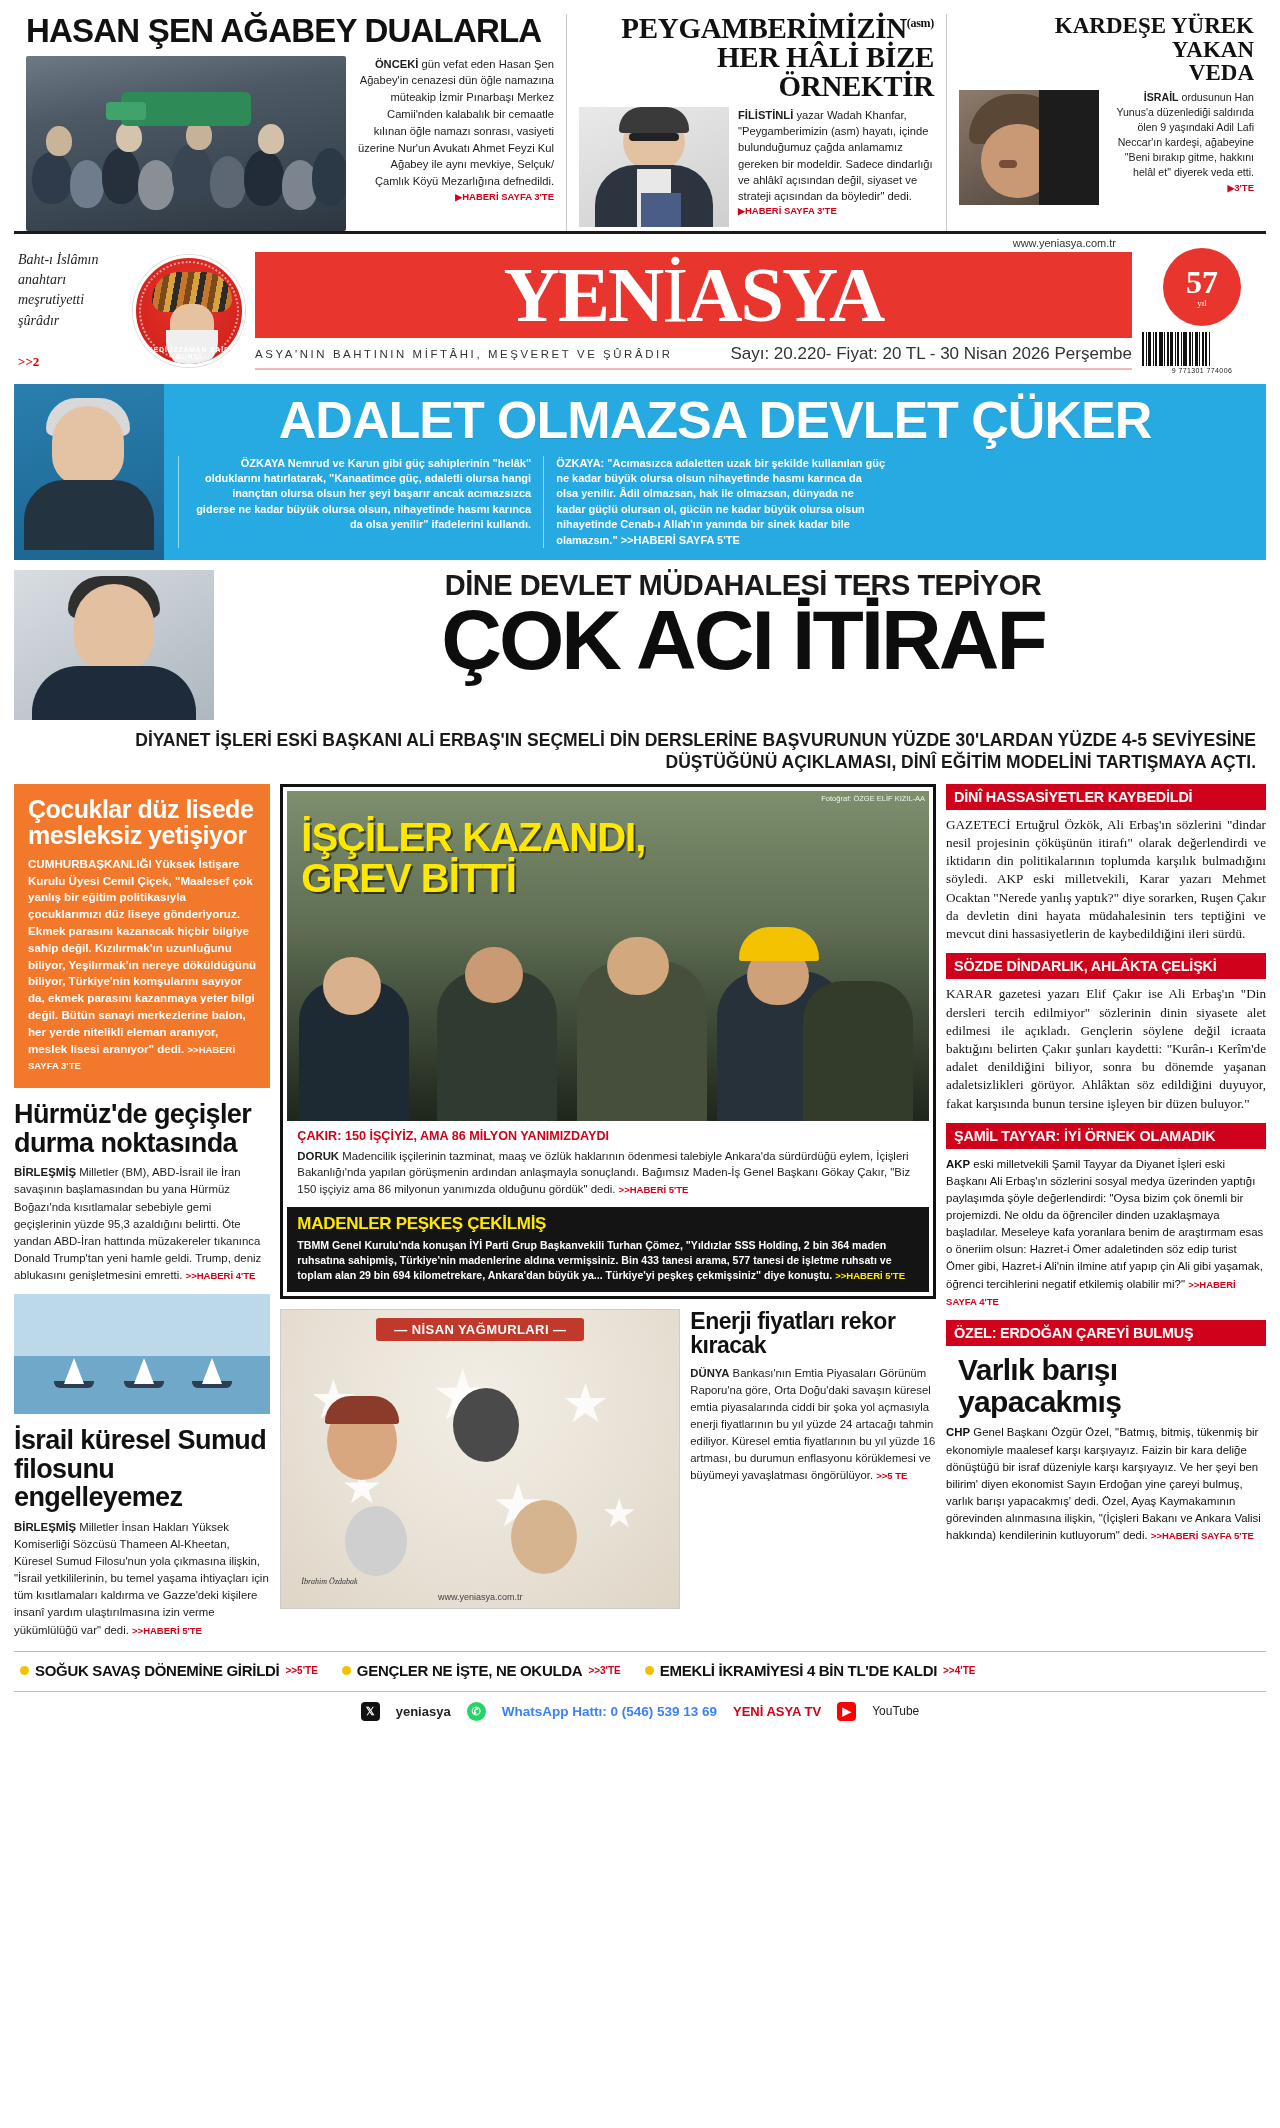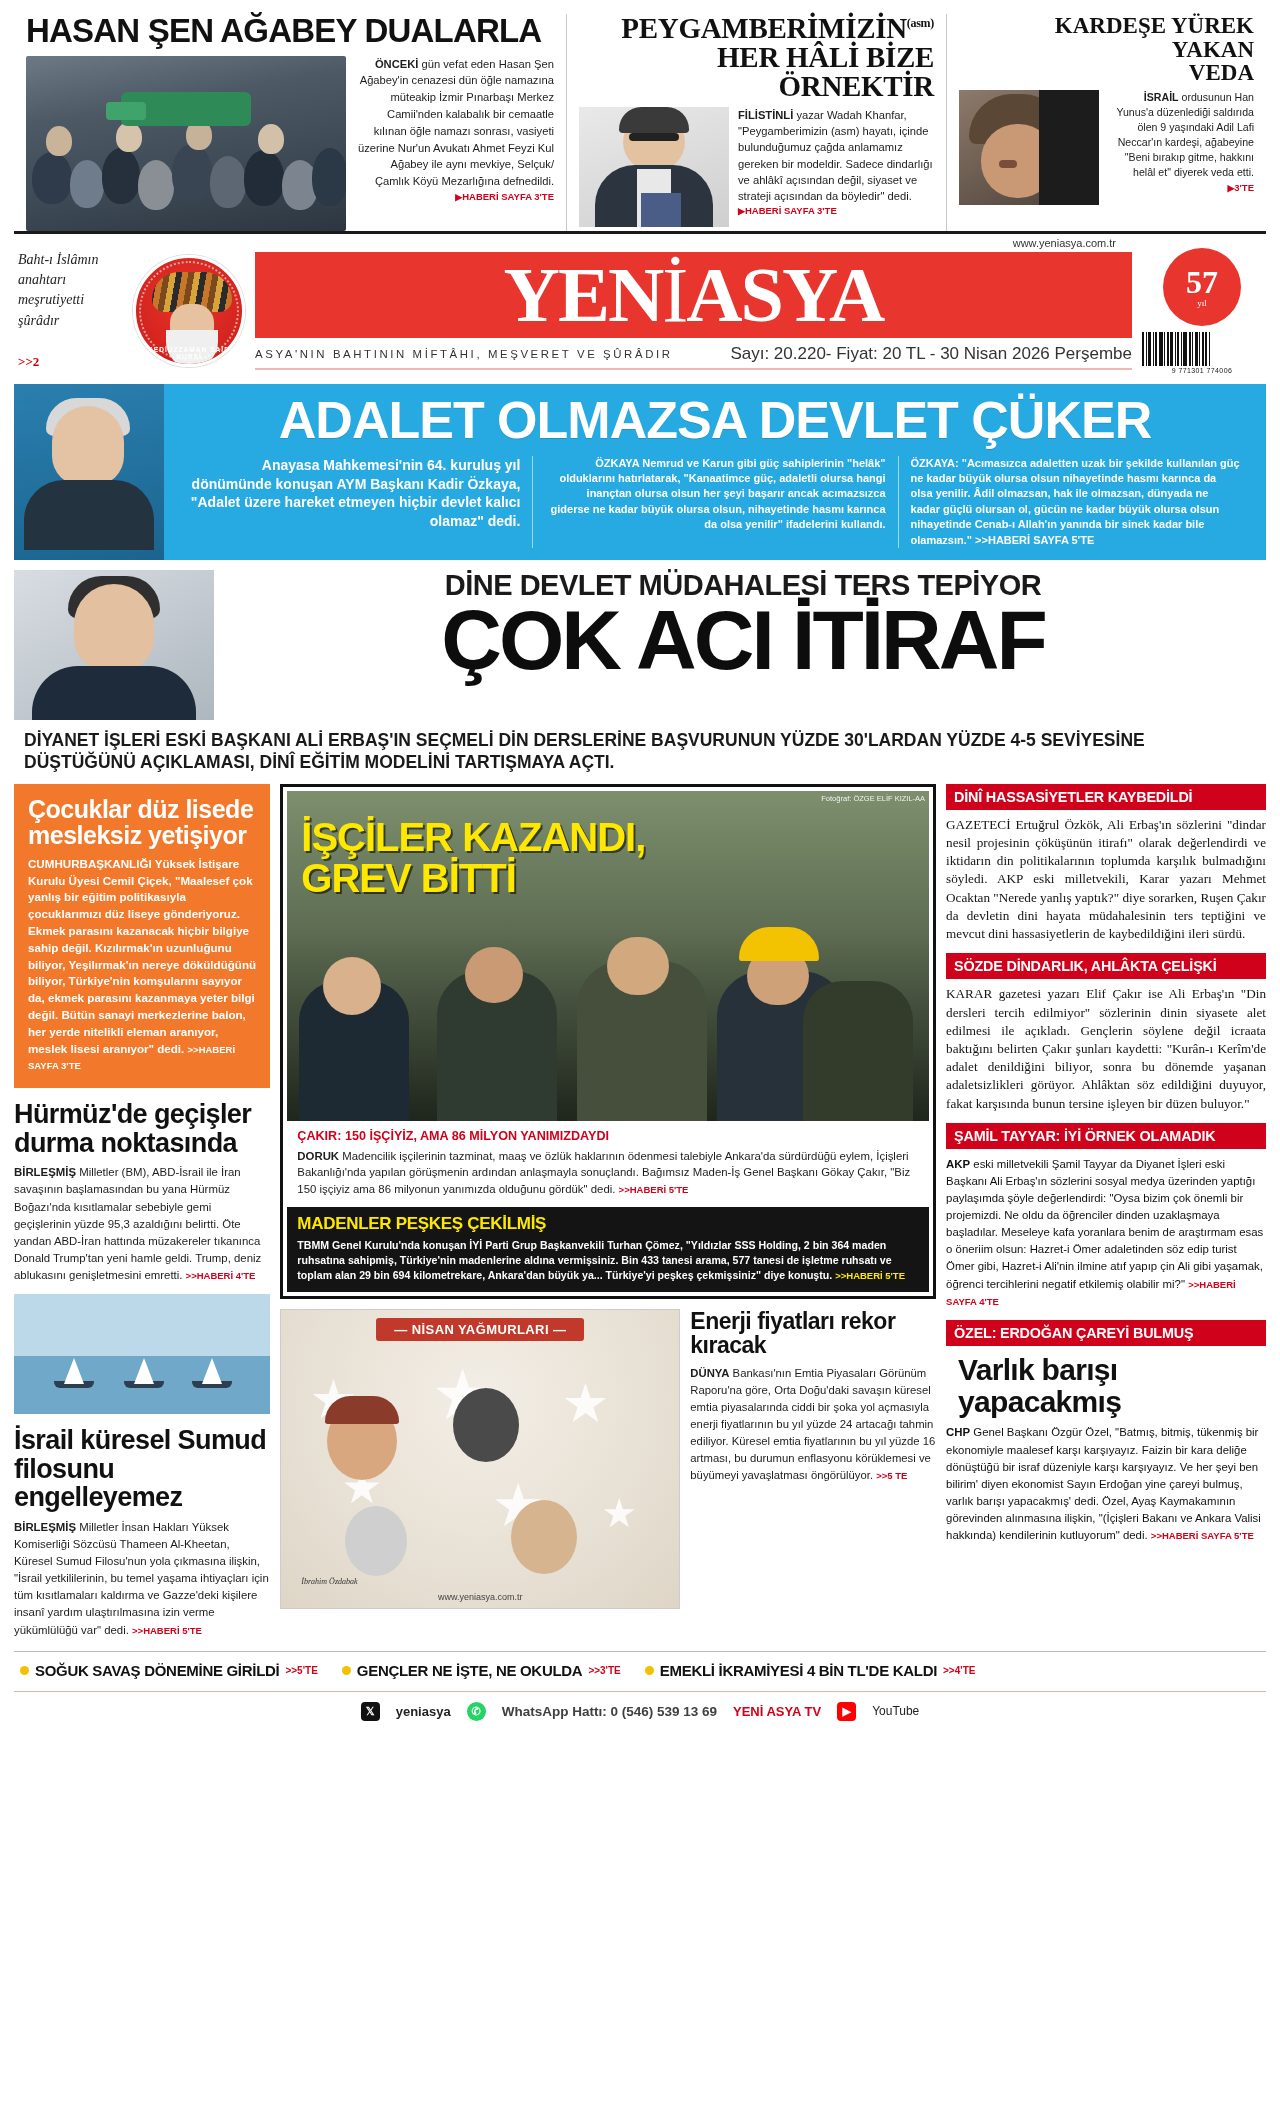--- a/index.html
+++ b/index.html
@@ -126,21 +126,21 @@
     border-radius:40px 40px 34px 34px; background:#e3c09f; }
   .mwp-hair { position:absolute; left:54px; top:6px; width:92px; height:42px;
     border-radius:46px 46px 12px 12px; background:#2f2f2f; }
   .mwp-suit { position:absolute; left:18px; top:96px; width:164px; height:60px;
     border-radius:46px 46px 0 0; background:#1d2b3a; }
   .mw-head { flex:1; padding-left: 6px; }
   .kicker { text-align:center; font-size: 29px; font-weight: 800; letter-spacing:-0.5px;
     color:#1a1a1a; line-height:1.05; }
   .bigtitle { text-align:center; font-size: 84px; font-weight: 900; letter-spacing:-3px;
     line-height: 0.92; color:#0d0d0d; margin-top: 2px;}
-  .standfirst { text-align:left; font-size: 17.5px; font-weight:700; line-height:1.25;
+  .standfirst { text-align:right; font-size: 17.5px; font-weight:700; line-height:1.25;
     color:#1a1a1a; margin-top: 10px; padding: 0 10px; }
 
   
   .body3 { display:flex; margin-top: 10px; gap: 10px; }
   .colL { width: 258px; }
   .colC { width: 660px; }
   .colR { width: 322px; }
 
   
   .orange { background:#f2792b; color:#fff; padding: 12px 14px 14px; }
@@ -209,21 +209,21 @@
     color:#111; letter-spacing:-.3px; }
   .dot { width: 9px; height: 9px; border-radius:50%; background:#f2c200; flex:none; }
   .teaser .ref { font-size: 10px; }
   .footbar { border-top: 1px solid #e2aeb0; margin-top: 2px; padding: 10px 6px;
     display:flex; align-items:center; justify-content:center; gap: 16px; }
   .sicon { width: 19px; height: 19px; border-radius: 4px; background:#111; color:#fff;
     font-size: 11px; display:flex; align-items:center; justify-content:center; font-weight:700; }
   .sicon.wa { background:#25D366; border-radius:50%; }
   .sicon.yt { background:#FF0000; border-radius: 4px; }
   .fhandle { font-size: 13px; color:#222; font-weight:600; }
-  .whats { font-size: 13.5px; font-weight:900; color:#404040; }
+  .whats { font-size: 13.5px; font-weight:900; color:#3b82f6; }
   .tvtag { font-size: 13px; font-weight:900; color:#d0021b; }
   .ytag { font-size: 12px; color:#222; }
 </style>
 </head>
 <body>
 
 <div class="page">
 
   <div class="topstrip">
 
@@ -364,21 +364,20 @@
 
   <div class="blue">
     <div class="blue-portrait">
       <div class="bp-hair"></div>
       <div class="bp-head"></div>
       <div class="bp-body"></div>
     </div>
     <div class="blue-main">
       <div class="blue-title">ADALET OLMAZSA DEVLET ÇÜKER</div>
       <div class="blue-cols">
-        <div class="blue-col bcol-1">Anayasa Mahkemesi'nin 64. kuruluş yıl dönümünde konuşan AYM Başkanı Kadir Özkaya, "Adalet üzere hareket etmeyen hiçbir devlet kalıcı olamaz" dedi.</div>
         <div class="blue-col bcol-2">ÖZKAYA Nemrud ve Karun gibi güç sahiplerinin "helâk" olduklarını hatırlatarak, "Kanaatimce güç, adaletli olursa hangi inançtan olursa olsun her şeyi başarır ancak acımazsızca giderse ne kadar büyük olursa olsun, nihayetinde hasmı karınca da olsa yenilir" ifadelerini kullandı.</div>
         <div class="blue-col bcol-3">
           <span>ÖZKAYA: "Acımasızca adaletten uzak bir şekilde kullanılan güç ne kadar büyük olursa olsun nihayetinde hasmı karınca da olsa yenilir. Âdil olmazsan, hak ile olmazsan, dünyada ne kadar güçlü olursan ol, gücün ne kadar büyük olursa olsun nihayetinde Cenab-ı Allah'ın yanında bir sinek kadar bile olamazsın."</span>
           <span class="blue-ref">&gt;&gt;<span>HABERİ SAYFA 5'TE</span></span>
         </div>
       </div>
     </div>
   </div>
 
   <div class="mainwrap">

